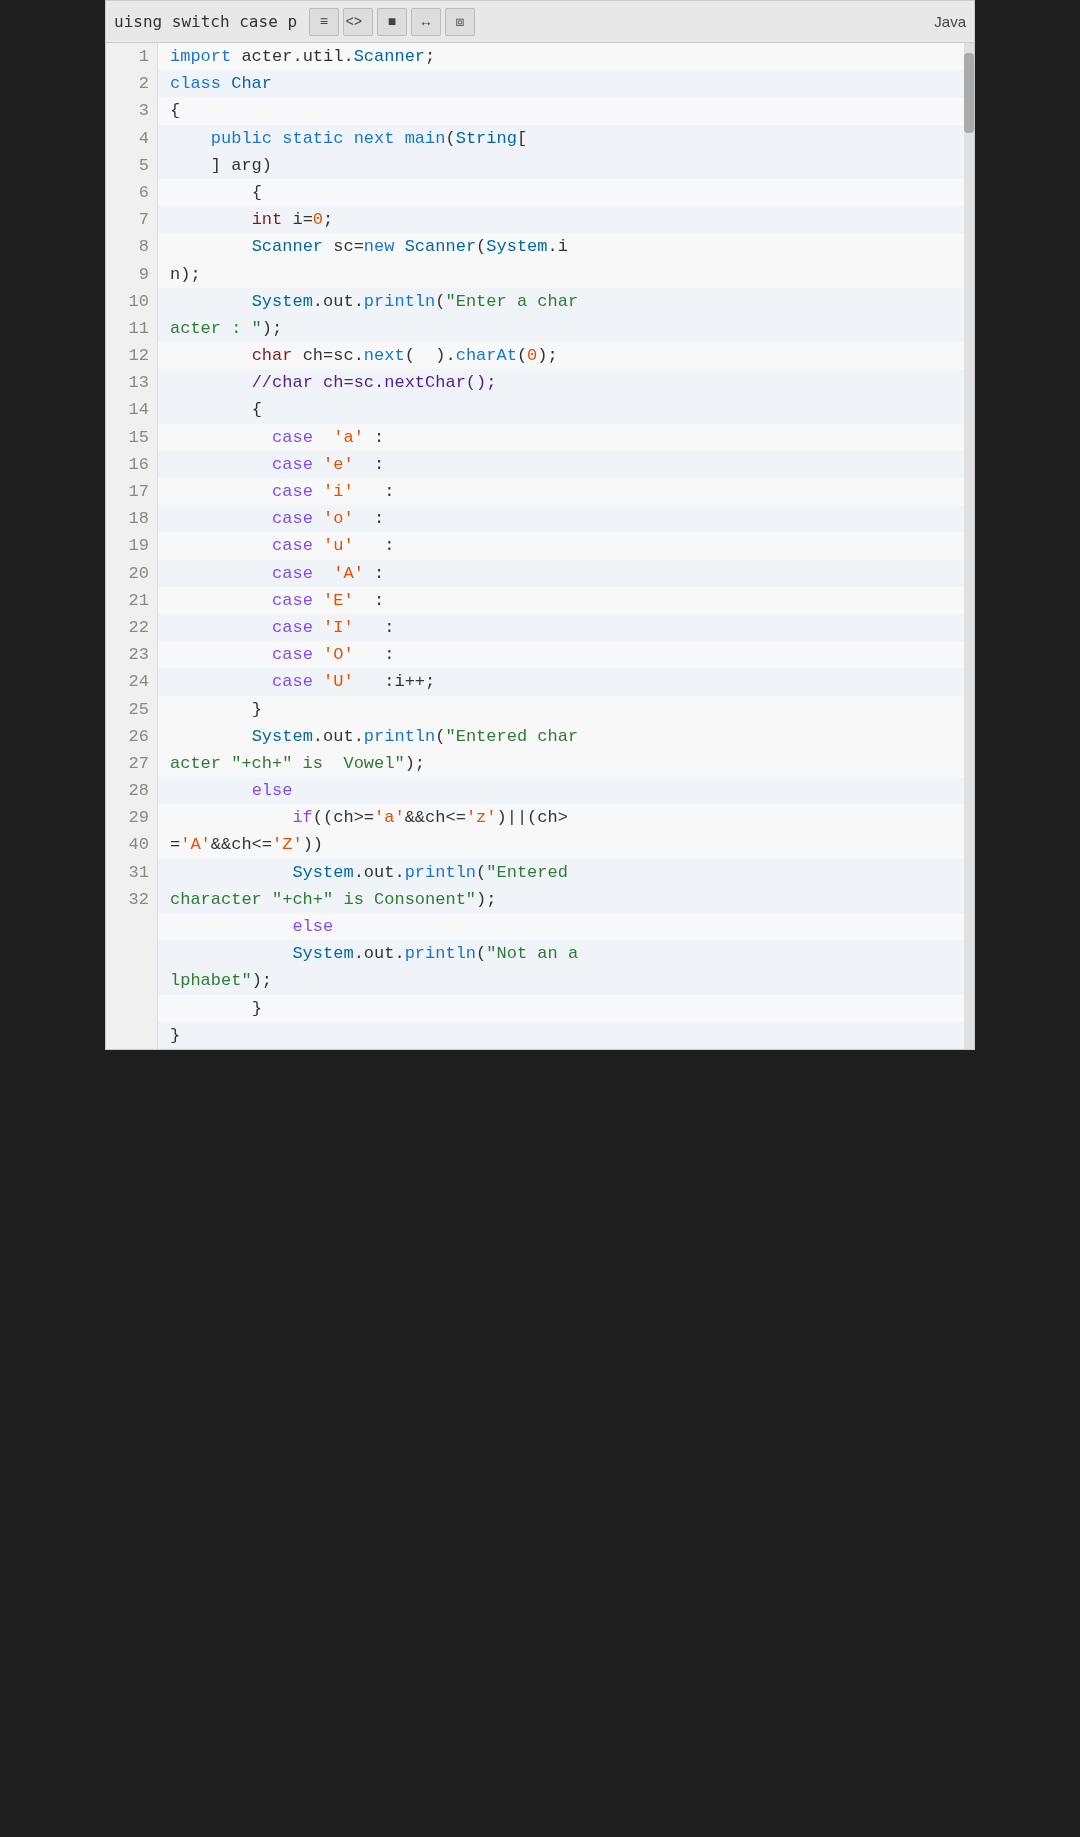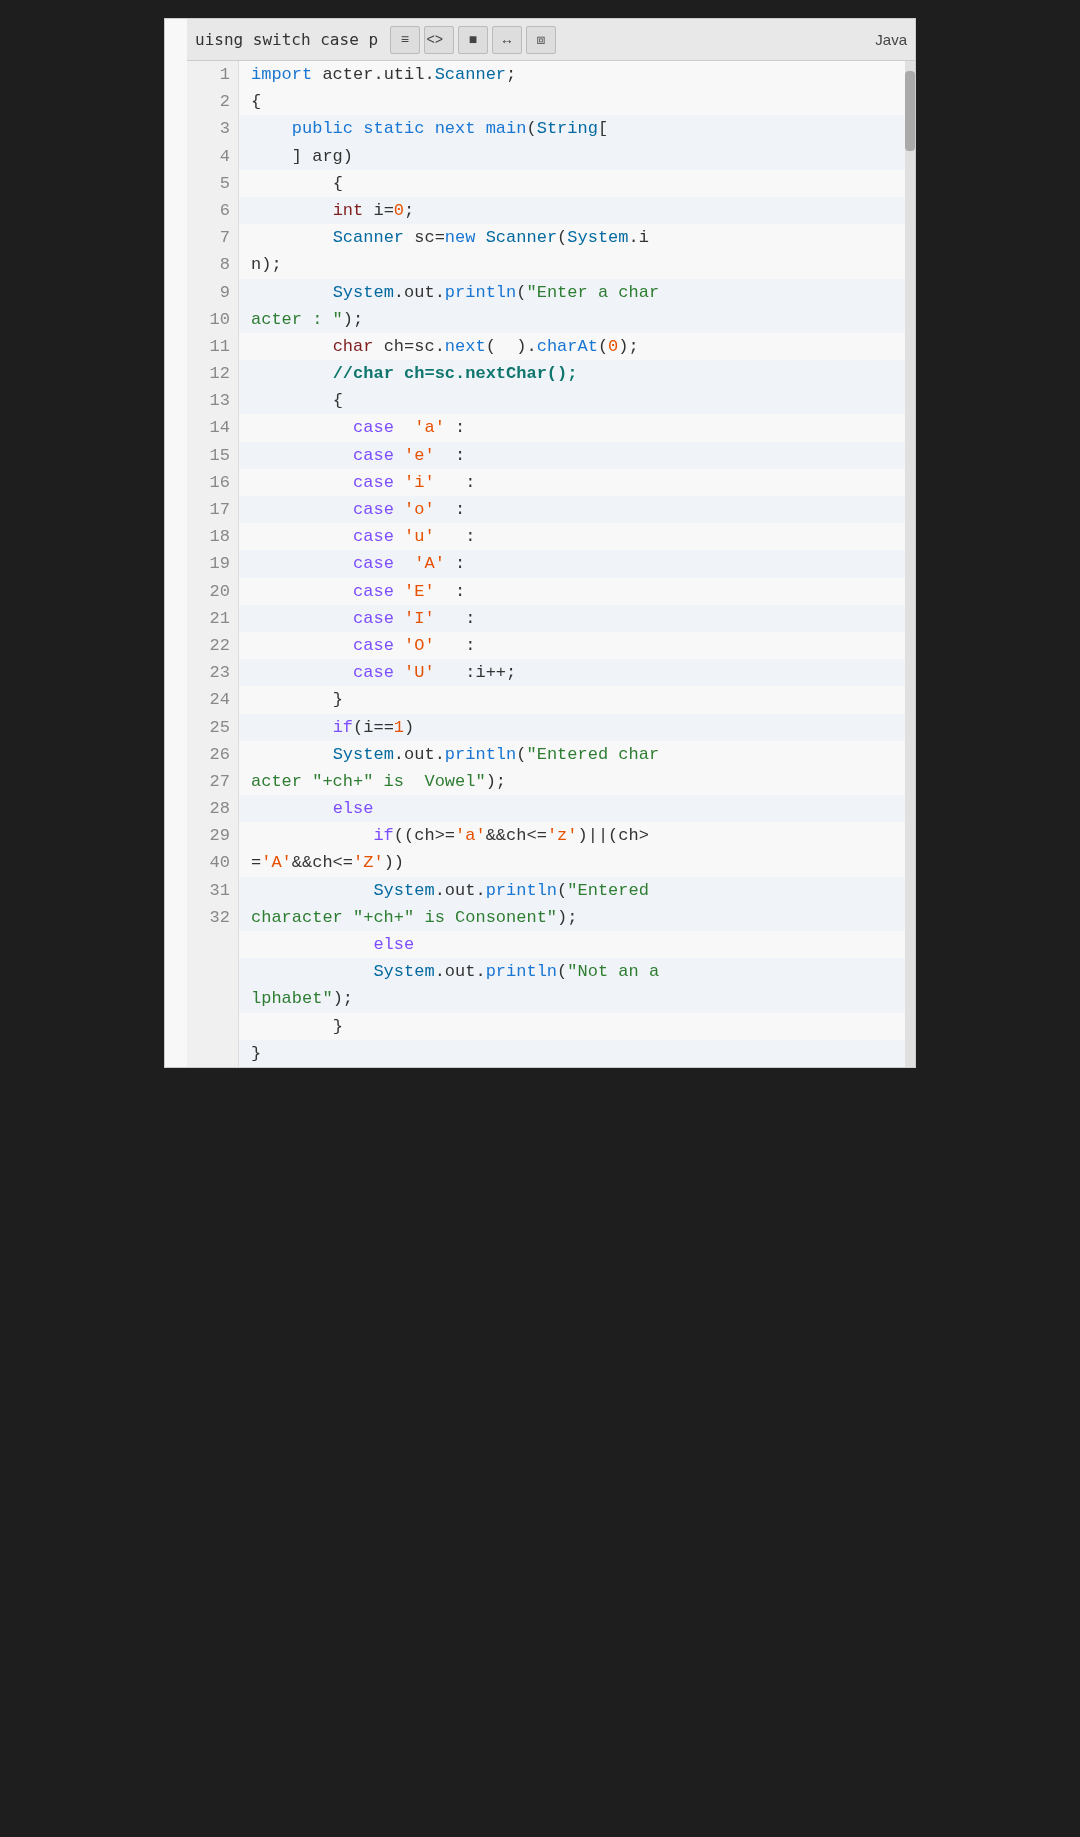--- a/index.html
+++ b/index.html
@@ -9,26 +9,25 @@
     }
 
     body {
       background: #1e1e1e;
       font-family: 'Courier New', Courier, monospace;
       width: 1080px;
       min-height: 1837px;
     }
 
     .editor-container {
-      width: 752px;
-      margin: 18px auto;
+      width: 870px;
+      margin: 0 auto;
       background: #f8f8f8;
       border: 1px solid #ccc;
       position: relative;
-      padding-left: 22px;
     }
 
     .toolbar {
       display: flex;
       align-items: center;
       background: #e8e8e8;
       border-bottom: 1px solid #ccc;
       padding: 4px 8px;
       height: 42px;
       gap: 4px;
@@ -127,21 +126,21 @@
       top: 10px;
     }
 
     
     .kw { color: #7c4dff; font-weight: normal; } 
     .kw-blue { color: #1976d2; } 
     .type { color: #7f1d1d; } 
     .classname { color: #0369a1; } 
     .string { color: #2e7d32; } 
     .char-lit { color: #e65100; } 
-    .comment { color: #0f766e; font-style: normal; font-weight: bold; } 
+    .comment { color: #4c1d95; font-style: normal; } 
     .number { color: #e65100; } 
     .method { color: #1976d2; } 
     .plain { color: #333; }
   </style>
 </head>
 <body>
 
 <div class="editor-container">
 
   <div class="toolbar">
@@ -188,20 +187,21 @@
       <span class="line-number">29</span>
       <span class="line-number">40</span>
       <span class="line-number">31</span>
       <span class="line-number">32</span>
     </div>
 
     <div class="code-lines">
 
       <span class="code-line"><span class="kw-blue">import</span> <span class="plain">acter.util.</span><span class="classname">Scanner</span><span class="plain">;</span></span>
 
+      <span class="code-line alt"><span class="kw-blue">class</span> <span class="classname">Char</span></span>
 
       <span class="code-line"><span class="plain">{</span></span>
 
       <span class="code-line alt"><span class="plain">    </span><span class="kw-blue">public</span> <span class="kw-blue">static</span> <span class="kw-blue">next</span> <span class="method">main</span><span class="plain">(</span><span class="classname">String</span><span class="plain">[</span>
     <span class="plain">] arg)</span></span>
 
       <span class="code-line"><span class="plain">        {</span></span>
 
       <span class="code-line alt"><span class="plain">        </span><span class="type">int</span> <span class="plain">i=</span><span class="number">0</span><span class="plain">;</span></span>
 
@@ -233,21 +233,20 @@
       <span class="code-line"><span class="plain">          </span><span class="kw">case</span> <span class="char-lit">'E'</span>  <span class="plain">:</span></span>
 
       <span class="code-line alt"><span class="plain">          </span><span class="kw">case</span> <span class="char-lit">'I'</span>   <span class="plain">:</span></span>
 
       <span class="code-line"><span class="plain">          </span><span class="kw">case</span> <span class="char-lit">'O'</span>   <span class="plain">:</span></span>
 
       <span class="code-line alt"><span class="plain">          </span><span class="kw">case</span> <span class="char-lit">'U'</span>   <span class="plain">:i++;</span></span>
 
       <span class="code-line"><span class="plain">        }</span></span>
 
-      <span class="code-line alt"><span class="plain">        </span><span class="kw">if</span><span class="plain">(i==</span><span class="number">1</span><span class="plain">)</span></span>
 
       <span class="code-line"><span class="plain">        </span><span class="classname">System</span><span class="plain">.</span><span class="plain">out.</span><span class="method">println</span><span class="plain">(</span><span class="string">"Entered char
 acter "+ch+" is  Vowel"</span><span class="plain">);</span></span>
 
       <span class="code-line alt"><span class="plain">        </span><span class="kw">else</span></span>
 
       <span class="code-line"><span class="plain">            </span><span class="kw">if</span><span class="plain">((ch&gt;=</span><span class="char-lit">'a'</span><span class="plain">&amp;&amp;ch&lt;=</span><span class="char-lit">'z'</span><span class="plain">)||(ch&gt;
 =</span><span class="char-lit">'A'</span><span class="plain">&amp;&amp;ch&lt;=</span><span class="char-lit">'Z'</span><span class="plain">))</span></span>
 
       <span class="code-line alt"><span class="plain">            </span><span class="classname">System</span><span class="plain">.</span><span class="plain">out.</span><span class="method">println</span><span class="plain">(</span><span class="string">"Entered

